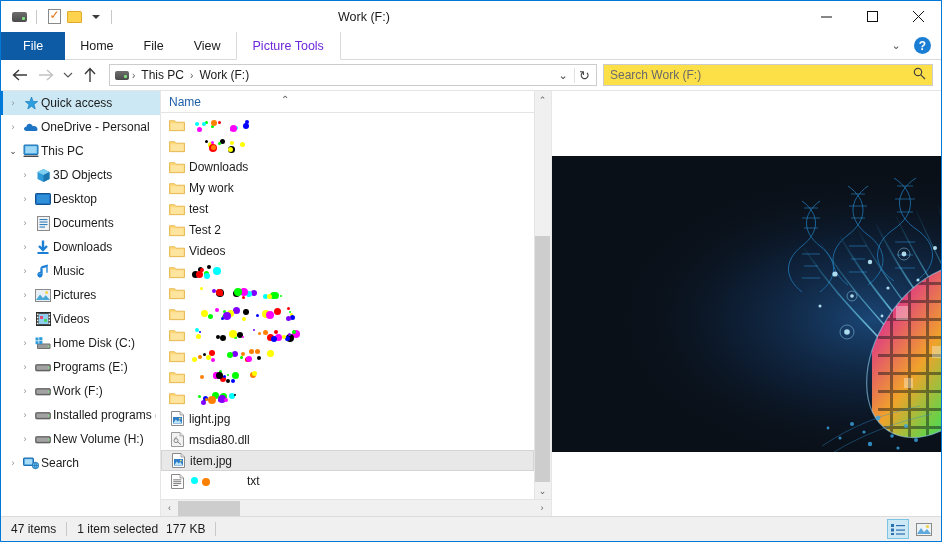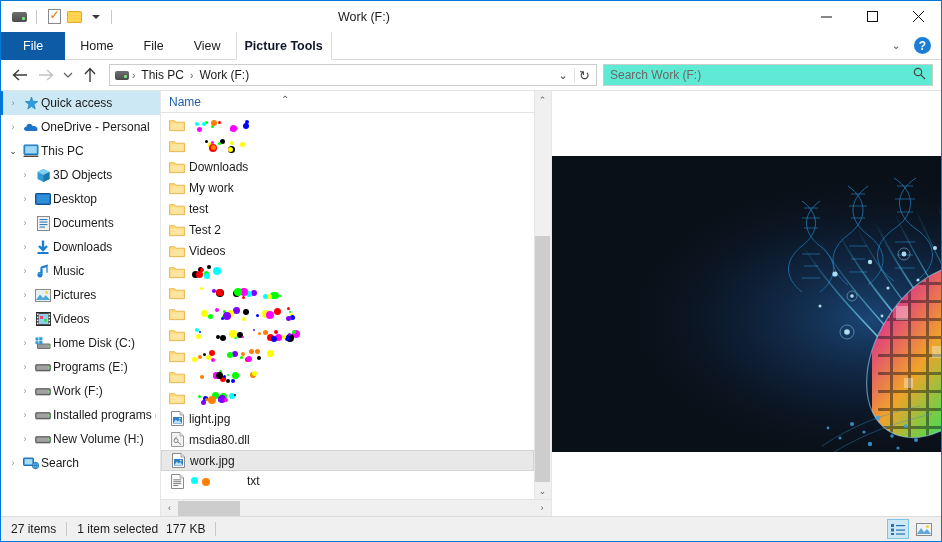--- a/index.html
+++ b/index.html
@@ -62,21 +62,21 @@
   }
   .tab {
     display: flex; align-items: center; justify-content: center;
     padding: 0 15px; font-size: 12.5px; color: #1b1b1b;
     height: 28px;
   }
   .tab.file { background: #0d5ba5; color: #fff; padding: 0 22px; font-size:12.5px;}
   .tab.ctx {
     border-left: 1px solid #d9d9d9; border-right: 1px solid #d9d9d9;
     border-bottom: 1px solid #ffffff;
-    padding: 0 8px; color: #0f172a; margin-bottom:-1px;font-weight:bold;
+    padding: 0 16px; color: #6d28d9; margin-bottom:-1px;
   }
   .ribbon-right { margin-left: auto; display: flex; align-items: center; gap: 10px; padding-right: 10px; }
   .chev-btn { width: 16px; height: 16px; display:flex;align-items:center;justify-content:center; color:#555; font-size: 11px;}
   .help-ico {
     width: 17px; height: 17px; border-radius: 50%;
     background: #1a7fd4; color: #fff;
     display: flex; align-items: center; justify-content: center;
     font-size: 12px; font-weight: bold;
   }
 
@@ -95,21 +95,21 @@
     display: flex; align-items: center; padding: 0 2px 0 5px;
     gap: 2px; min-width: 0;
   }
   .crumb { font-size: 12px; color: #1b1b1b; padding: 0 3px; white-space: nowrap; }
   .crumb-sep { color: #5a5a5a; font-size: 10px; padding: 0 1px; }
   .addr-spacer { flex: 1; }
   .addr-chev { width: 18px; text-align:center; color:#444; font-size:11px; }
   .addr-refresh { width: 20px; text-align:center; color:#444; font-size:13px; border-left:1px solid #e2e2e2; }
   .search-box {
     width: 330px; height: 22px; margin-left: 6px;
-    border: 1px solid #ccc; background: #5eead4;
+    border: 1px solid #ccc; background: #fde047;
     display: flex; align-items: center; padding: 0 6px;
   }
   .search-ph { flex:1; font-size: 12px; color: #6a6a6a; }
 
   
   .body { flex: 1; display: flex; min-height: 0; border-top: 1px solid #e4e4e4;}
 
   
   .sidebar {
     width: 160px; flex: 0 0 160px;
@@ -739,21 +739,21 @@
                   <span style="display: flex; align-items: center; justify-content: center; width: 16px; height: 16px;">
                     <svg width="13" height="15" viewBox="0 0 13 15">
                       <path d="M0.5 0.5 H9 L12.5 4 V14.5 H0.5 Z" fill="#fff" stroke="#8a8a8a"></path>
                       <path d="M9 0.5 V4 H12.5" fill="#e4e4e4" stroke="#8a8a8a" stroke-width="0.7"></path>
                       <rect x="2" y="6" width="9" height="6.5" fill="#2f7fc8"></rect>
                       <path d="M2.4 12 L4.8 8.6 L6.6 10.6 L8.2 9 L10.6 12 Z" fill="#bfe4f7"></path>
                       <circle cx="8.8" cy="7.6" r="0.9" fill="#f5e07a"></circle>
                     </svg>
                   </span>
                 </span>
-                <span class="fname">work.jpg</span>
+                <span class="fname">item.jpg</span>
               </div>
               <div class="frow">
                 <span class="fico">
                   <span style="display: flex; align-items: center; justify-content: center; width: 16px; height: 16px;">
                     <svg width="13" height="15" viewBox="0 0 13 15">
                       <path d="M0.5 0.5 H9 L12.5 4 V14.5 H0.5 Z" fill="#fff" stroke="#8a8a8a"></path>
                       <path d="M9 0.5 V4 H12.5" fill="#e4e4e4" stroke="#8a8a8a" stroke-width="0.7"></path>
                       <g fill="#6a6a6a">
                         <rect x="2.2" y="5.4" width="8" height="0.9"></rect>
                         <rect x="2.2" y="7.3" width="8" height="0.9"></rect>
@@ -928,21 +928,21 @@
           <g stroke="#2e8fd0" stroke-width="0.8" fill="none" opacity="0.5">
             <path d="M270 290 C300 270, 330 258, 368 250"></path>
             <path d="M282 296 C312 278, 344 266, 380 258"></path>
           </g>
         </svg>
       </div>
     </div>
   </div>
 
   <div class="statusbar">
-    <span>27 items</span>
+    <span>47 items</span>
     <span class="sb-sep"></span>
     <span>1 item selected</span>
     <span style="width:8px;"></span>
     <span>177 KB</span>
     <span class="sb-sep"></span>
     <span class="sb-right">
       <span class="viewbtn active">
         <svg width="14" height="12" viewBox="0 0 14 12">
           <rect x="0" y="1" width="3" height="3" fill="#2a6fb0"></rect>
             <rect x="5" y="2" width="9" height="1.2" fill="#2a6fb0"></rect>

